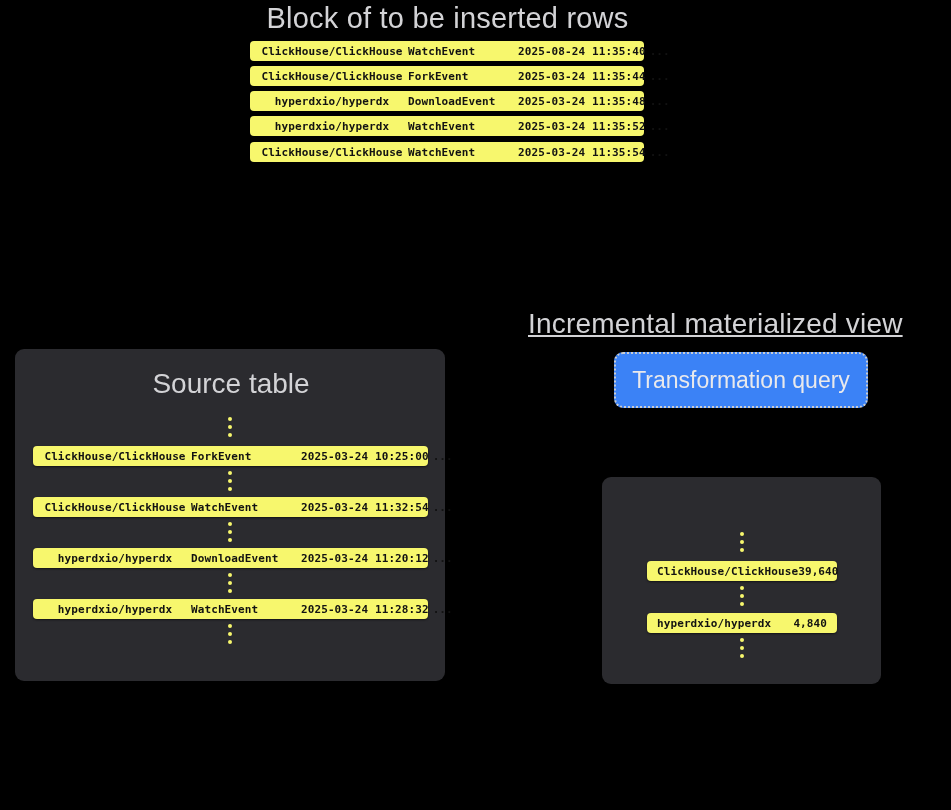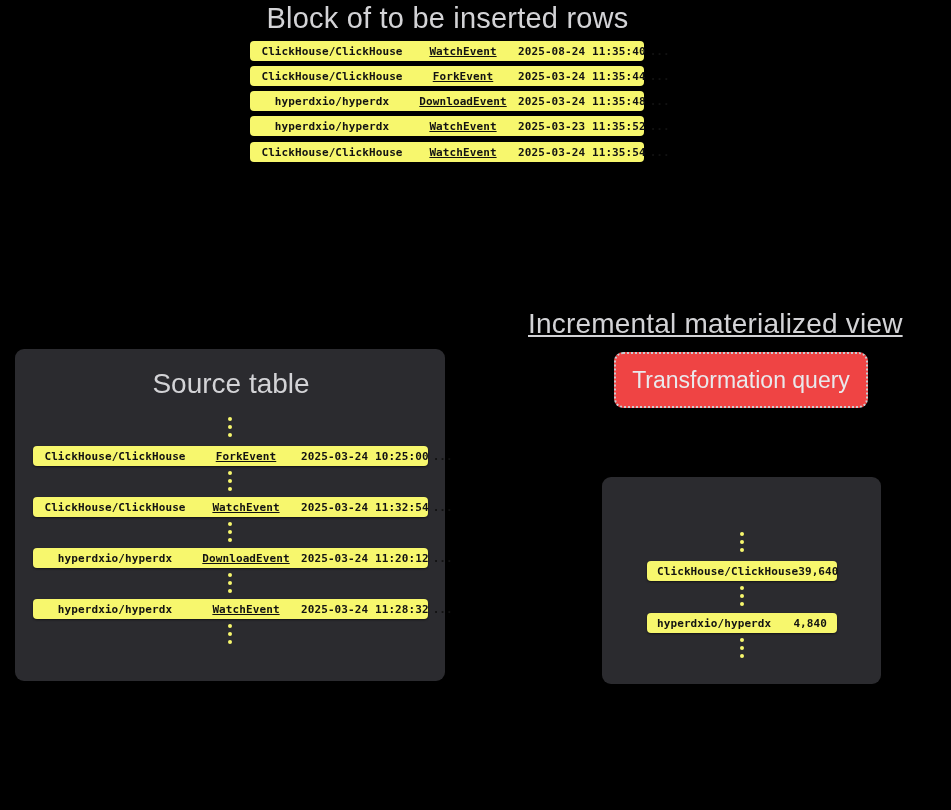--- a/index.html
+++ b/index.html
@@ -71,23 +71,21 @@
     letter-spacing: 0.1px;
   }
   .row .c-repo {
     flex: 0 0 152px;
     text-align: center;
     white-space: nowrap;
     overflow: hidden;
   }
   .row .c-event {
     flex: 0 0 110px;
-    text-align: center;
-    white-space: nowrap;
-    text-decoration: underline;
+    white-space: nowrap;
   }
   .row .c-ts {
     flex: 1 1 auto;
     text-align: center;
     white-space: nowrap;
   }
   .row .c-more {
     flex: 0 0 28px;
     text-align: center;
     white-space: nowrap;
@@ -144,21 +142,21 @@
     background: #f7f76d;
   }
 
   
   #transform-box {
     position: absolute;
     left: 614px;
     top: 352px;
     width: 254px;
     height: 56px;
-    background: #ef4444;
+    background: #3b82f6;
     border: 2px dotted #c9ccd1;
     border-radius: 9px;
     box-sizing: border-box;
     display: flex;
     align-items: center;
     justify-content: center;
     color: #e9e9ec;
     font-family: "Liberation Sans", sans-serif;
     font-size: 23px;
     white-space: nowrap;
@@ -186,21 +184,21 @@
 <div class="row" style="left:250px; top:91px; width:394px;">
   <span class="c-repo">hyperdxio/hyperdx</span>
   <span class="c-event">DownloadEvent</span>
   <span class="c-ts">2025-03-24 11:35:48</span>
   <span class="c-more">...</span>
 </div>
 
 <div class="row" style="left:250px; top:116px; width:394px;">
   <span class="c-repo">hyperdxio/hyperdx</span>
   <span class="c-event">WatchEvent</span>
-  <span class="c-ts">2025-03-23 11:35:52</span>
+  <span class="c-ts">2025-03-24 11:35:52</span>
   <span class="c-more">...</span>
 </div>
 
 <div class="row" style="left:250px; top:142px; width:394px;">
   <span class="c-repo">ClickHouse/ClickHouse</span>
   <span class="c-event">WatchEvent</span>
   <span class="c-ts">2025-03-24 11:35:54</span>
   <span class="c-more">...</span>
 </div>
 

